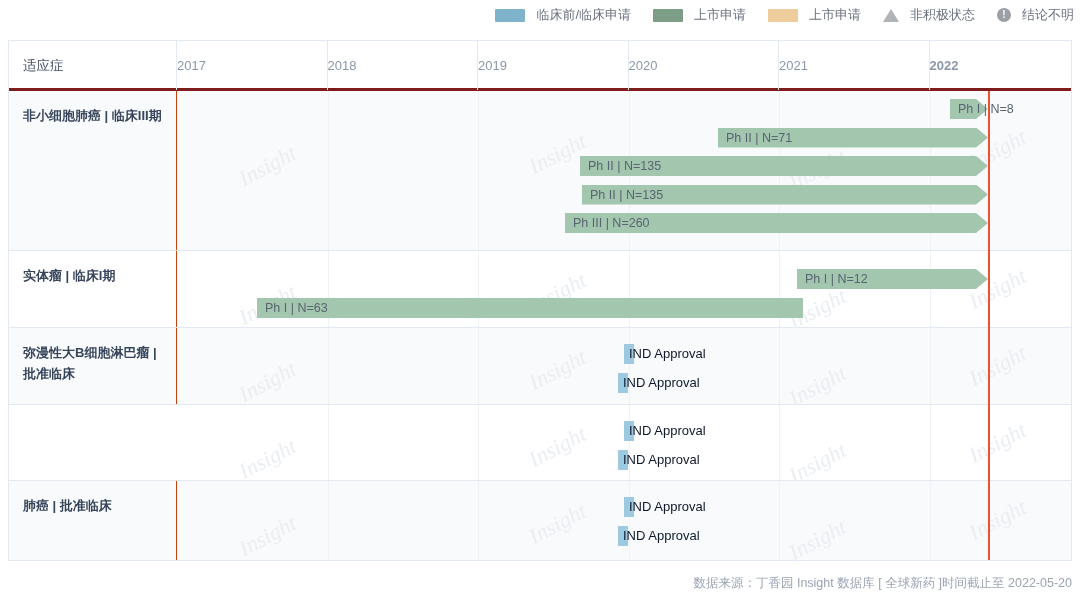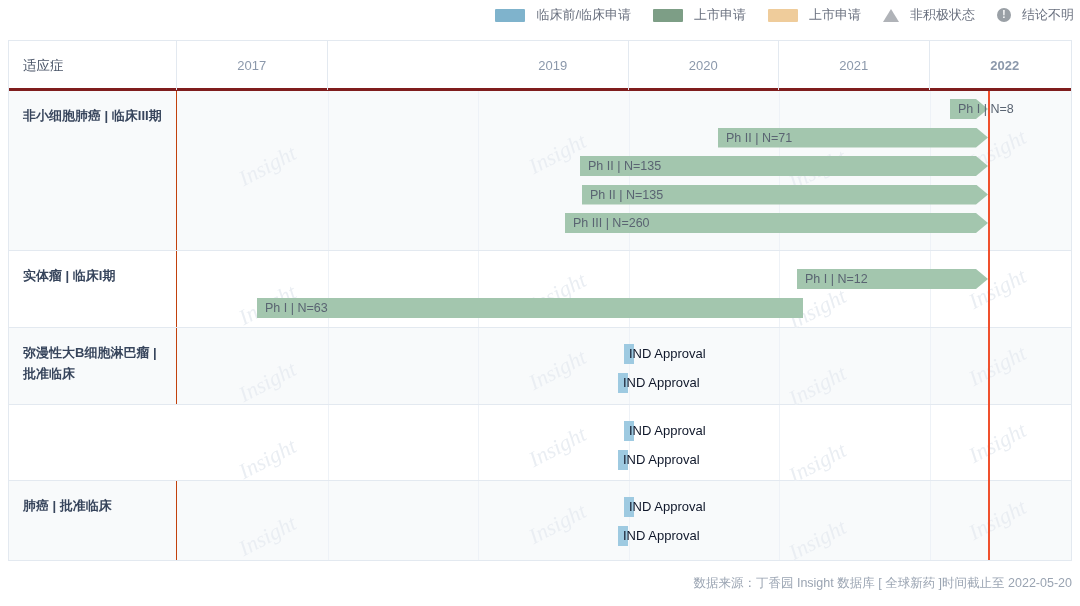--- a/index.html
+++ b/index.html
@@ -87,21 +87,20 @@
     border-bottom: 3px solid #7f1d1d;
     box-sizing: border-box;
   }
   .head-cell {
     position: absolute;
     top: 0;
     height: 49px;
     line-height: 49px;
     font-size: 13px;
     color: #8b98ab;
-    text-align: center;
     box-sizing: border-box;
     border-right: 1px solid #e3e9f0;
   }
   .head-cell.first {
     text-align: left;
     padding-left: 14px;
     color: #4a5568;
     font-weight: 500;
     font-size: 13.5px;
   }
@@ -261,20 +260,21 @@
     <div class="legend-item">
       <span class="legend-excl" style="background: rgb(154, 160, 166);">!</span>
       <span>结论不明</span>
     </div>
   </div>
 
 <div class="chart">
   <div class="head-row" id="head-row">
       <div class="head-cell first" style="left: 0px; width: 168px;">适应症</div>
       <div class="head-cell" style="left: 168px; width: 150.5px;">2017</div>
+      <div class="head-cell" style="left: 318.5px; width: 150.5px;">2018</div>
       <div class="head-cell" style="left: 469px; width: 150.5px;">2019</div>
       <div class="head-cell" style="left: 619.5px; width: 150.5px;">2020</div>
       <div class="head-cell" style="left: 770px; width: 150.5px;">2021</div>
       <div class="head-cell last" style="left: 920.5px; width: 150.5px;">2022</div>
     </div>
   <div class="rows" id="rows">
       <div class="row" style="top: 0px; height: 160px; background: rgb(248, 250, 251);">
         <div class="row-label">非小细胞肺癌 | 临床III期</div>
         <div class="row-plot">
           <div class="colsep" style="left: 150.5px;"></div>

